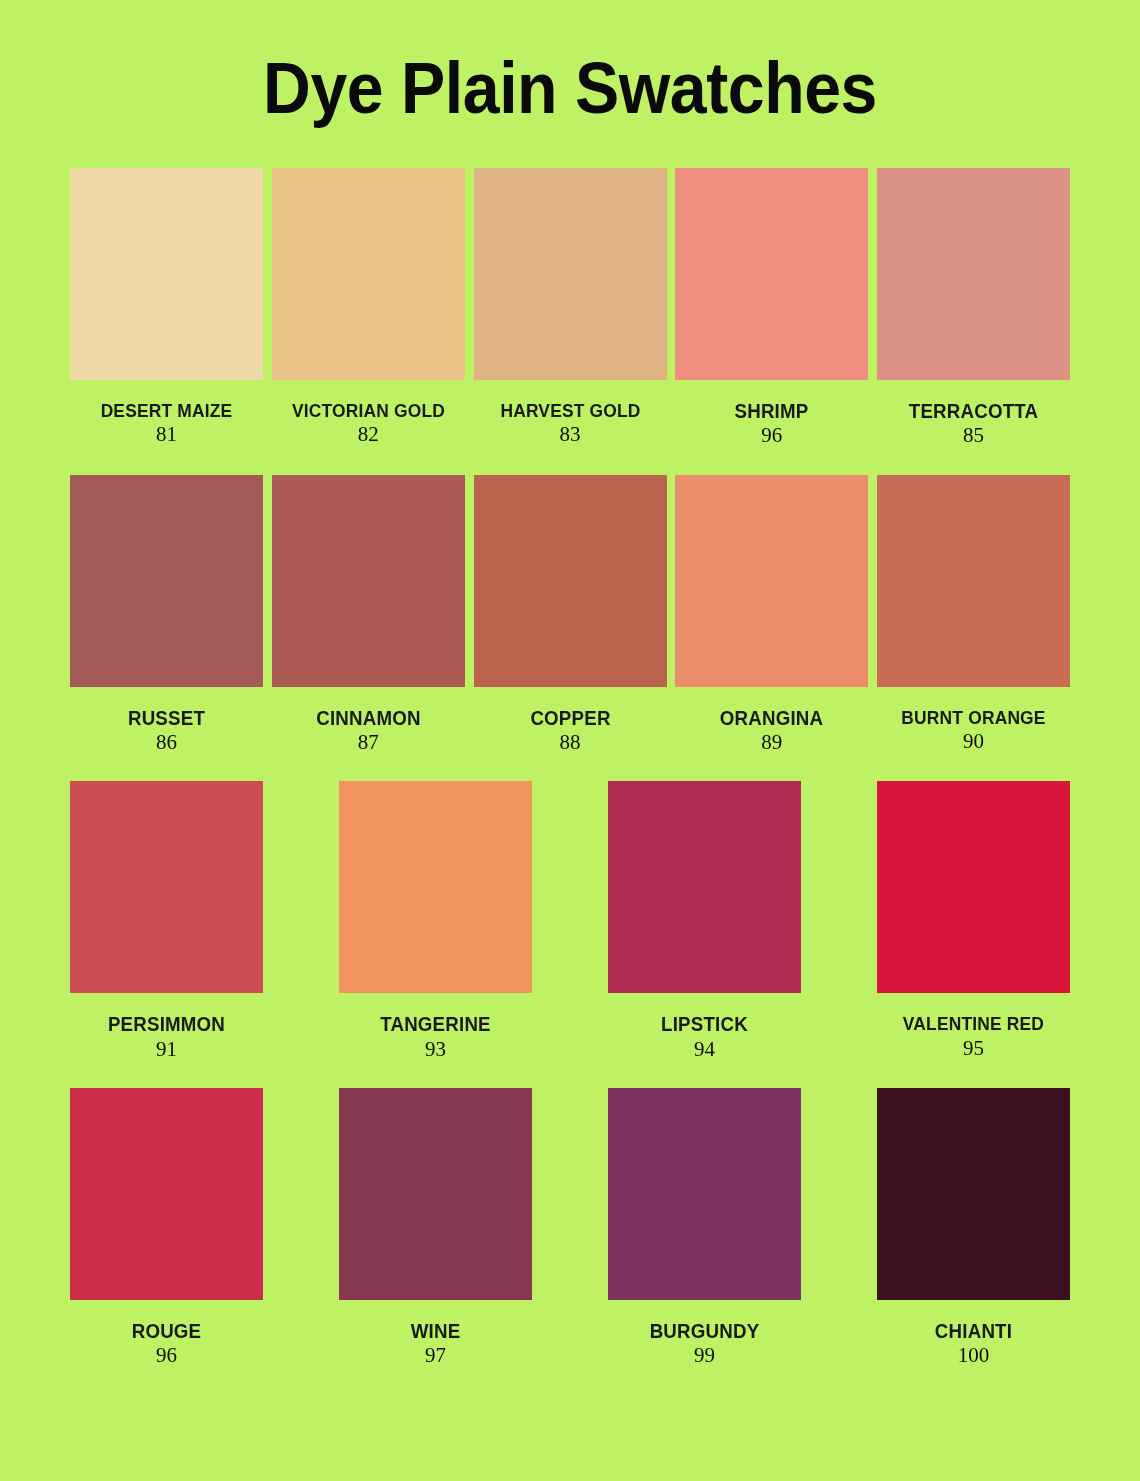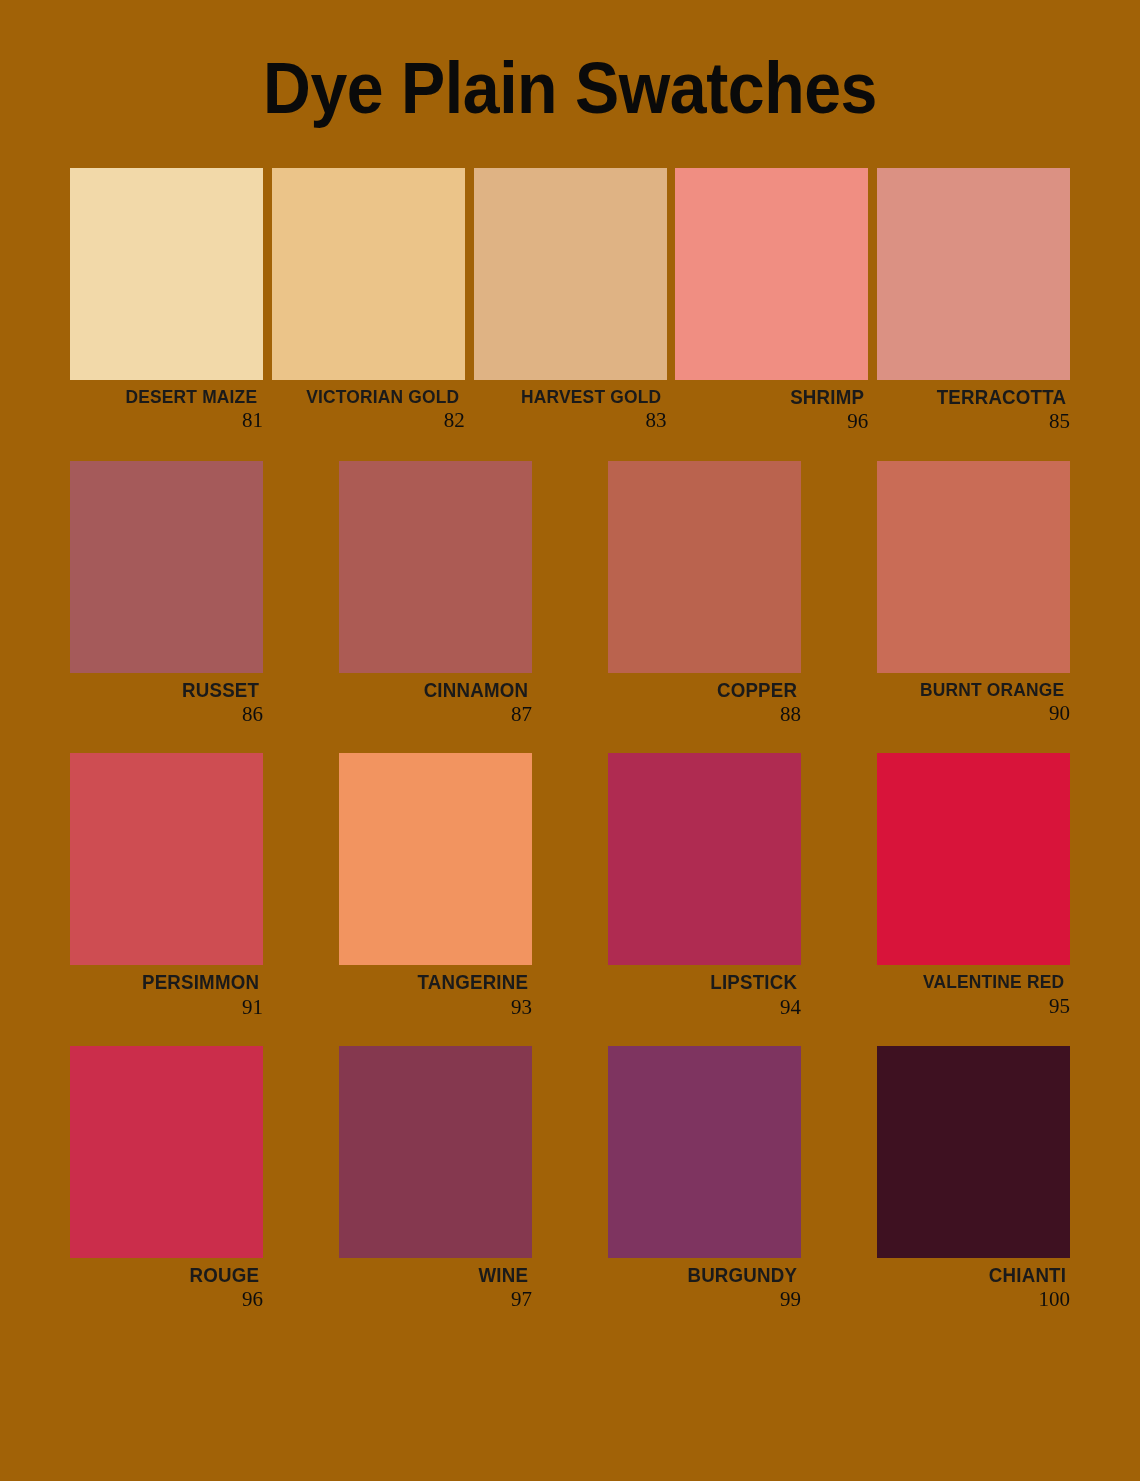--- a/index.html
+++ b/index.html
@@ -12,21 +12,21 @@
     width: 1140px;
     height: 1481px;
     overflow: hidden;
     font-family: "Liberation Sans", sans-serif;
     color: #000000;
   }
   #page {
     position: relative;
     width: 1140px;
     height: 1481px;
-    background: #a16207;
+    background: #bef264;
     box-sizing: border-box;
   }
   #page-title {
     text-align: center;
     font-family: "Liberation Sans", sans-serif;
     font-weight: bold;
     font-size: 72px;
     line-height: 1;
     letter-spacing: -0.5px;
     padding-top: 52px;
@@ -52,22 +52,22 @@
     display: flex;
     flex-direction: column;
     align-items: stretch;
   }
   .swatch-chip {
     width: 193px;
     height: 212px;
     display: block;
   }
   .swatch-caption {
-    padding-top: 7px;
-    text-align: right;
+    padding-top: 21px;
+    text-align: center;
   }
   .swatch-name {
     display: block;
     font-family: "Liberation Sans", sans-serif;
     font-weight: bold;
     font-size: 19.5px;
     line-height: 1.1;
     letter-spacing: 0.2px;
     color: #1a1a1a;
     white-space: nowrap;
@@ -148,20 +148,27 @@
           </div>
         </div>
         <div class="swatch-cell">
           <div class="swatch-chip" style="background: rgb(186, 99, 78);"></div>
           <div class="swatch-caption">
             <span class="swatch-name">COPPER</span>
             <span class="swatch-number">88</span>
           </div>
         </div>
         <div class="swatch-cell">
+          <div class="swatch-chip" style="background: rgb(235, 140, 107);"></div>
+          <div class="swatch-caption">
+            <span class="swatch-name">ORANGINA</span>
+            <span class="swatch-number">89</span>
+          </div>
+        </div>
+        <div class="swatch-cell">
           <div class="swatch-chip" style="background: rgb(201, 108, 86);"></div>
           <div class="swatch-caption">
             <span class="swatch-name long">BURNT ORANGE</span>
             <span class="swatch-number">90</span>
           </div>
         </div>
       </div>
       <div class="swatch-row">
         <div class="swatch-cell">
           <div class="swatch-chip" style="background: rgb(206, 77, 82);"></div>

